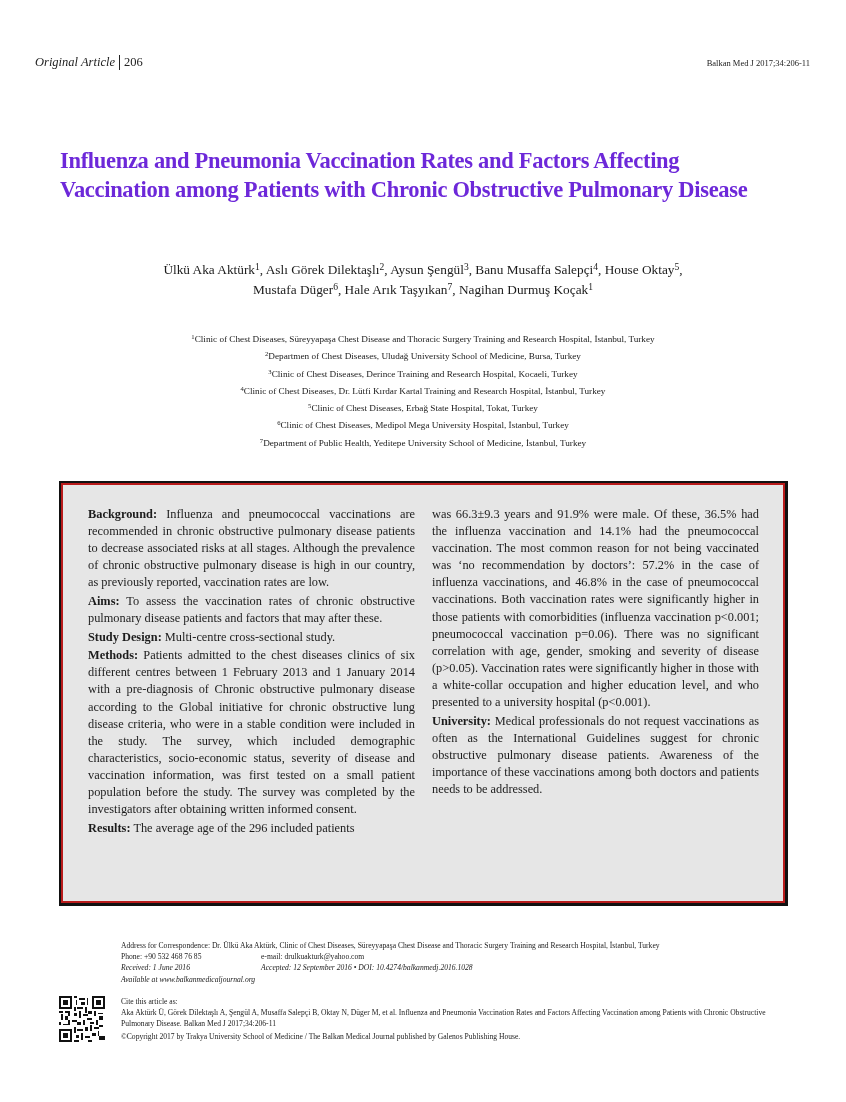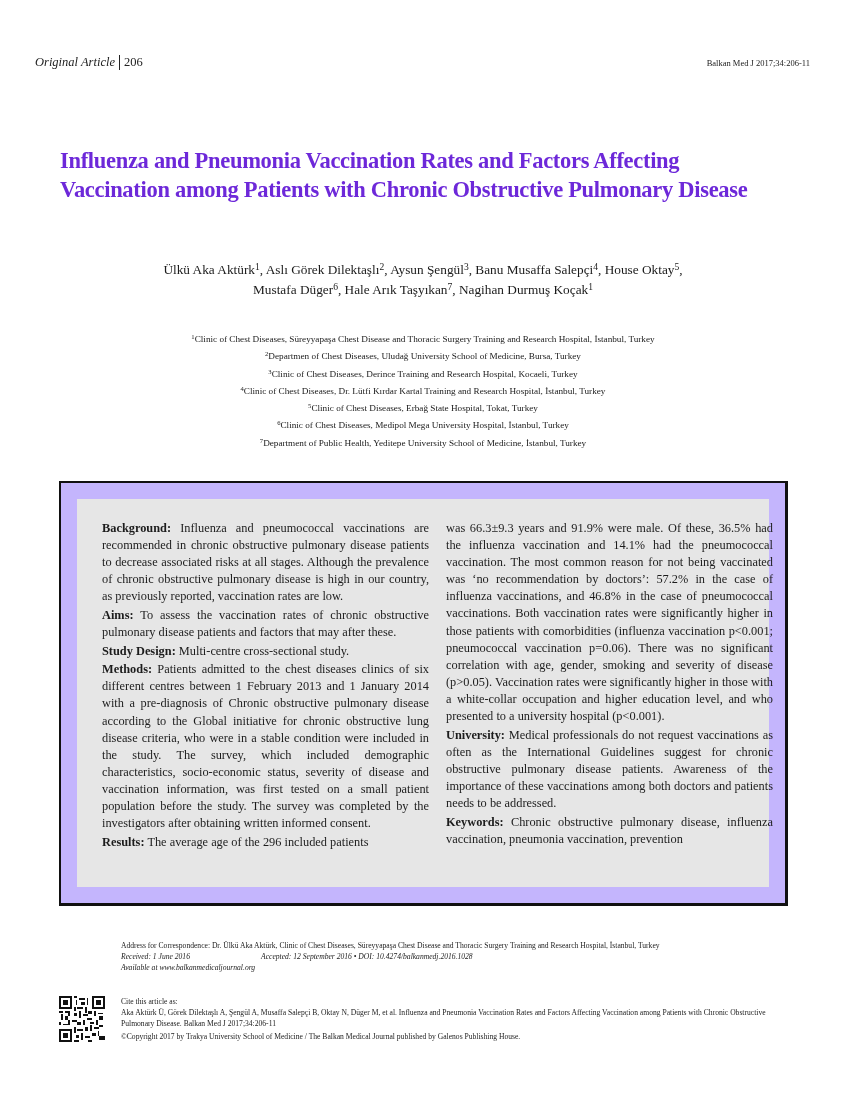--- a/index.html
+++ b/index.html
@@ -32,21 +32,21 @@
     .affils {
       position: absolute; left: 60px; width: 726px; top: 331px;
       text-align: center;
     }
     .affil { font-size: 9.2px; line-height: 17.3px; color: #1a1a1a; white-space: nowrap; }
 
     .abstract-box {
       position: absolute; left: 59px; top: 481px; width: 729px; height: 425px;
       border-top: 2px solid #111; border-left: 2px solid #111;
       border-right: 3px solid #111; border-bottom: 3px solid #111;
-      background: #c4b5fd; padding: 16px;
+      background: #b91c1c; padding: 2px;
     }
     .abstract-inner {
       width: 100%; height: 100%; background: #e6e6e6;
       position: relative;
     }
     .abs-col {
       position: absolute; top: 21px; width: 327px;
       font-size: 12.35px; line-height: 17.1px; text-align: justify; color: #1c1c1c;
     }
     .abs-col.left { left: 25px; }
@@ -110,27 +110,29 @@
     <div class="abs-col left">
       <p><b>Background:</b><span> Influenza and pneumococcal vaccinations are recommended in chronic obstructive pulmonary disease patients to decrease associated risks at all stages. Although the prevalence of chronic obstructive pulmonary disease is high in our country, as previously reported, vaccination rates are low.</span></p>
       <p class="gap"><b>Aims:</b><span> To assess the vaccination rates of chronic obstructive pulmonary disease patients and factors that may after these.</span></p>
       <p class="gap"><b>Study Design:</b><span> Multi-centre cross-sectional study.</span></p>
       <p class="gap"><b>Methods:</b><span> Patients admitted to the chest diseases clinics of six different centres between 1 February 2013 and 1 January 2014 with a pre-diagnosis of Chronic obstructive pulmonary disease according to the Global initiative for chronic obstructive lung disease criteria, who were in a stable condition were included in the study. The survey, which included demographic characteristics, socio-economic status, severity of disease and vaccination information, was first tested on a small patient population before the study. The survey was completed by the investigators after obtaining written informed consent.</span></p>
       <p class="gap"><b>Results:</b><span> The average age of the 296 included patients</span></p>
     </div>
     <div class="abs-col right">
       <p>was 66.3±9.3 years and 91.9% were male. Of these, 36.5% had the influenza vaccination and 14.1% had the pneumococcal vaccination. The most common reason for not being vaccinated was ‘no recommendation by doctors’: 57.2% in the case of influenza vaccinations, and 46.8% in the case of pneumococcal vaccinations. Both vaccination rates were significantly higher in those patients with comorbidities (influenza vaccination p&lt;0.001; pneumococcal vaccination p=0.06). There was no significant correlation with age, gender, smoking and severity of disease (p&gt;0.05). Vaccination rates were significantly higher in those with a white-collar occupation and higher education level, and who presented to a university hospital (p&lt;0.001).</p>
       <p class="gap"><b>University:</b><span> Medical professionals do not request vaccinations as often as the International Guidelines suggest for chronic obstructive pulmonary disease patients. Awareness of the importance of these vaccinations among both doctors and patients needs to be addressed.</span></p>
-      <p class="gap"><b>Keywords:</b><span> Chronic obstructive pulmonary disease, influenza vaccination, pneumonia vaccination, prevention</span></p>
     </div>
   </div>
 </div>
 
 <div class="footer">
   <div class="row">Address for Correspondence: Dr. Ülkü Aka Aktürk, Clinic of Chest Diseases, Süreyyapaşa Chest Disease and Thoracic Surgery Training and Research Hospital, İstanbul, Turkey</div>
+  <div class="row">
+    <span class="tab1" style="width:140px">Phone: +90 532 468 76 85</span><span>e-mail: drulkuakturk@yahoo.com</span>
+  </div>
   <div class="row it">
     <span class="tab1" style="width:140px">Received: 1 June 2016</span><span>Accepted: 12 September 2016 • DOI: 10.4274/balkanmedj.2016.1028</span>
   </div>
   <div class="row it">Available at www.balkanmedicaljournal.org</div>
 </div>
 
 <svg class="qr" viewBox="0 0 25 25" shape-rendering="crispEdges">
   <rect width="25" height="25" fill="#fff"></rect>
   <g fill="#111">
     <rect x="0" y="0" width="7" height="7"></rect>

